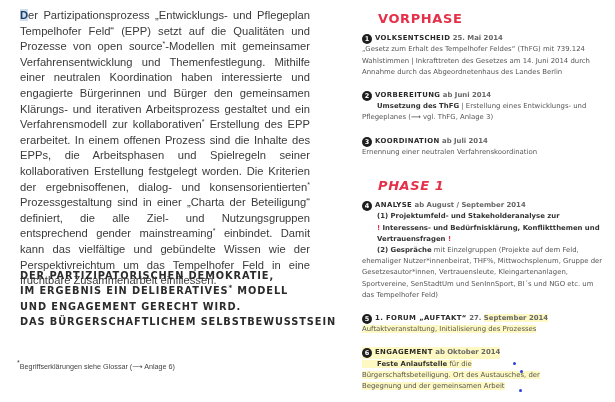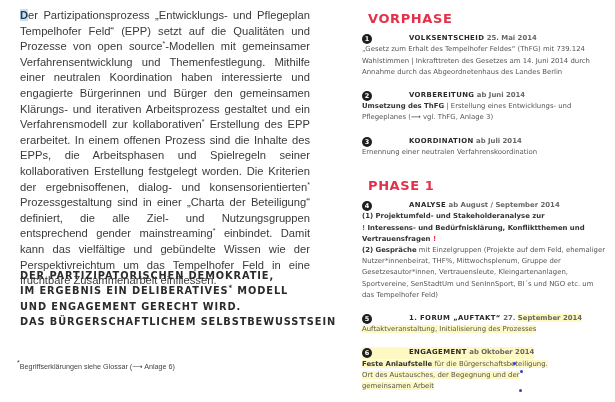--- a/index.html
+++ b/index.html
@@ -20,33 +20,33 @@
     .conclusion div { white-space: nowrap; }
     .footnote {
       position: absolute; left: 17px; top: 362px;
       font-family: "Liberation Sans", sans-serif; font-size: 7.2px; color: #444;
     }
     .right {
       position: absolute; left: 362px; top: 13px; width: 245px;
       font-family: "DejaVu Sans", sans-serif; font-size: 6.9px; line-height: 11.2px; color: #555;
     }
     .phase-title {
-      color: #e5304a; font-weight: bold; font-size: 13px; letter-spacing: 0.6px; margin: 0 0 9px 6px;
+      color: #e5304a; font-weight: bold; font-size: 13px; letter-spacing: 0.6px; margin: 0 0 9px 16px;
     }
-    .phase1 { margin-top: 22px; }
+    .phase1 { margin-top: 22px; font-style: italic; }
     .item { margin-bottom: 12px; }
     .item-head { white-space: nowrap; }
     .num {
       display: inline-block; width: 10px; height: 10px; border-radius: 50%;
       background: #1e1e1e; color: #fff; font-size: 6.5px; font-weight: bold;
       text-align: center; line-height: 10px; vertical-align: -1px; margin-right: 3px;
     }
-    .item-title { font-weight: bold; color: #2a2a2a; letter-spacing: 0.4px; margin-left: 34px; }
+    .item-title { font-weight: bold; color: #2a2a2a; letter-spacing: 0.4px; }
     .item-date { color: #666; font-weight: bold; }
-    .strong { font-weight: bold; color: #333; }
+    .strong { font-weight: bold; color: #333; margin-left: 15px; }
     .excl { color: #e5304a; font-weight: bold; }
     .hl { background: #fef9c3; }
     .caret { position: absolute; width: 3px; height: 3px; border-radius: 50%; background: #2a3fd8; }
   </style>
 </head>
 <body>
 
 <div class="left">
   <p><span class="dropcap">D</span><span>er Partizipationsprozess „Entwicklungs- und Pflegeplan Tempelhofer Feld“ (EPP) setzt auf die Qualitäten und Prozesse von open source</span><sup class="star">*</sup><span>-Modellen mit gemeinsamer Verfahrensentwicklung und Themenfestlegung. Mithilfe einer neutralen Koordination haben interessierte und engagierte Bürgerinnen und Bürger den gemeinsamen Klärungs- und iterativen Arbeitsprozess gestaltet und ein Verfahrensmodell zur kollaborativen</span><sup class="star">*</sup><span> Erstellung des EPP erarbeitet. In einem offenen Prozess sind die Inhalte des EPPs, die Arbeitsphasen und Spielregeln seiner kollaborativen Erstellung festgelegt worden. Die Kriterien der ergebnisoffenen, dialog- und konsensorientierten</span><sup class="star">*</sup><span> Prozessgestaltung sind in einer „Charta der Beteiligung“ definiert, die alle Ziel- und Nutzungsgruppen entsprechend gender mainstreaming</span><sup class="star">*</sup><span> einbindet. Damit kann das vielfältige und gebündelte Wissen wie der Perspektivreichtum um das Tempelhofer Feld in eine fruchtbare Zusammenarbeit einfliessen.</span></p>
 </div>

